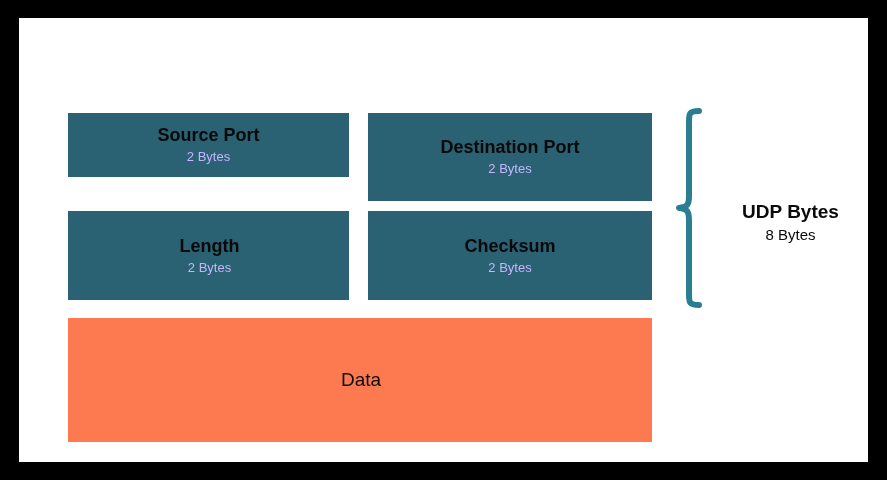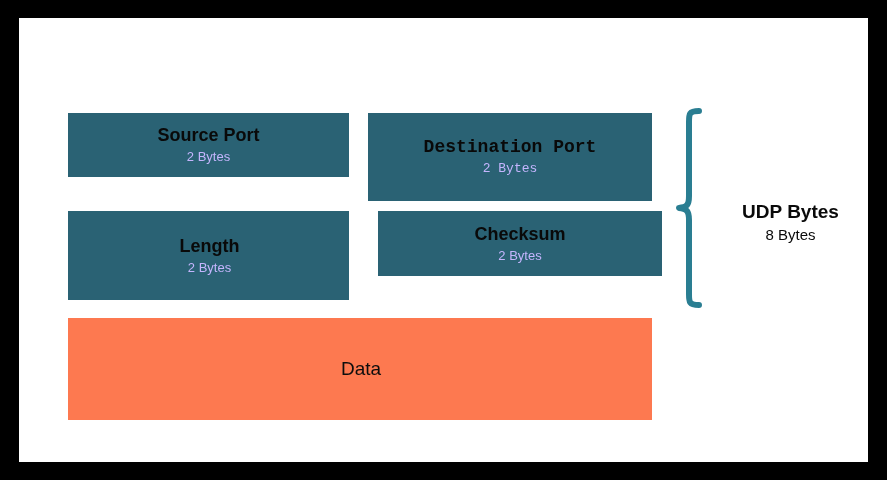--- a/index.html
+++ b/index.html
@@ -66,33 +66,33 @@
 
   .field-size {
     font-size: 13px;
     font-weight: normal;
     line-height: 19px;
     color: #c4b5fd;
     margin-top: 1px;
   }
 
   #box-source-port   { left: 49px;  top: 95px;  width: 281px; height: 64px; }
-  #box-dest-port     { left: 349px; top: 95px;  width: 284px; height: 88px; font-family: Liberation Mono, monospace; }
+  #box-dest-port     { left: 349px; top: 95px;  width: 284px; height: 88px; }
   #box-length        { left: 49px;  top: 193px; width: 281px; height: 89px; }
-  #box-checksum      { left: 349px; top: 193px; width: 284px; height: 65px; margin-left: 10px; }
+  #box-checksum      { left: 349px; top: 193px; width: 284px; height: 89px; }
 
   #box-length .field-name,
   #box-length .field-size { position: relative; left: 1px; }
 
   #box-data {
     position: absolute;
     left: 49px;
     top: 300px;
     width: 584px;
-    height: 102px;
+    height: 124px;
     background: #fd7950;
     display: flex;
     align-items: center;
     justify-content: center;
   }
 
   #data-label {
     font-size: 19px;
     font-weight: normal;
     color: #0d0d0d;

